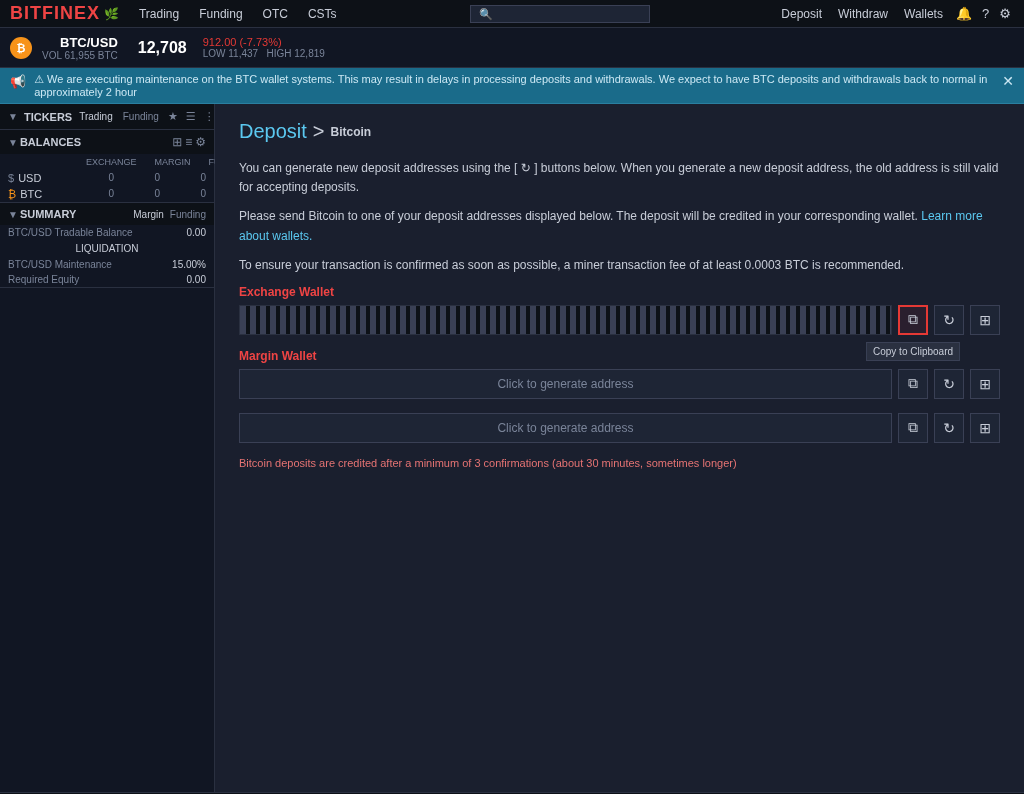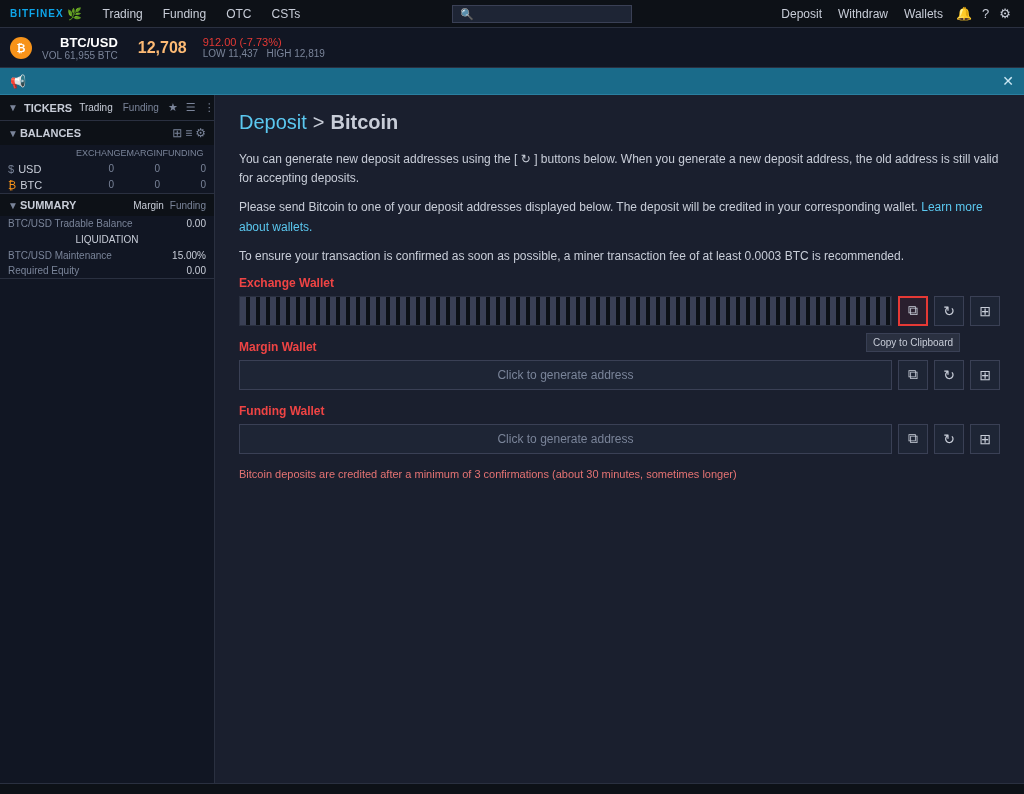--- a/index.html
+++ b/index.html
@@ -15,21 +15,21 @@
     .nav-right { display: flex; align-items: center; gap: 0; padding-right: 8px; }
     .nav-right-link { color: #c8cdd8; padding: 0 8px; height: 28px; display: flex; align-items: center; font-size: 12px; cursor: pointer; }
     .nav-icon-btn { color: #c8cdd8; padding: 0 5px; height: 28px; display: flex; align-items: center; cursor: pointer; font-size: 13px; }
 
     
     .ticker-bar { background: #111623; height: 40px; display: flex; align-items: center; padding: 0 10px; border-bottom: 1px solid #2a3040; gap: 10px; }
     .btc-icon { background: #f7931a; color: white; font-weight: bold; font-size: 11px; width: 22px; height: 22px; border-radius: 50%; display: flex; align-items: center; justify-content: center; }
     .ticker-info { display: flex; flex-direction: column; }
     .ticker-pair { color: #ffffff; font-weight: bold; font-size: 13px; text-align: right; }
     .ticker-vol { color: #7a8499; font-size: 10px; }
-    .ticker-price { font-size: 16px; color: #fdba74; font-weight: bold; margin-left: 10px; }
+    .ticker-price { font-size: 16px; color: #ffffff; font-weight: bold; margin-left: 10px; }
     .ticker-change { display: flex; flex-direction: column; margin-left: 6px; }
     .price-change { color: #e53935; font-size: 11px; }
     .ticker-low-high { color: #7a8499; font-size: 10px; }
 
     
     .banner { background: #1a6b8a; color: #cce8f4; padding: 5px 10px; font-size: 11px; display: flex; align-items: flex-start; gap: 8px; border-bottom: 1px solid #2a7fa0; }
     .banner-icon { color: #5bc8f0; font-size: 13px; margin-top: 1px; }
     .banner-close { margin-left: auto; cursor: pointer; color: #cce8f4; font-size: 14px; }
 
     
@@ -46,21 +46,21 @@
     .section-tab { color: #7a8499; font-size: 10px; cursor: pointer; padding: 1px 3px; }
     .section-tab.active { color: #c8cdd8; }
     .section-icon { color: #7a8499; font-size: 11px; cursor: pointer; padding: 0 2px; }
     .sidebar-note { color: #7a8499; font-size: 10px; padding: 6px 8px; line-height: 1.4; }
 
     
     .balances-header { display: flex; align-items: center; padding: 5px 8px; background: #0d1117; }
     .balances-title { color: #c8cdd8; font-size: 11px; font-weight: bold; flex: 1; }
     .balances-icons { display: flex; gap: 3px; }
     .bal-icon { color: #7a8499; font-size: 12px; cursor: pointer; }
-    .bal-col-headers { display: grid; grid-template-columns: 60px 1fr 1fr 1fr; padding: 3px 16px; }
+    .bal-col-headers { display: grid; grid-template-columns: 60px 1fr 1fr 1fr; padding: 3px 8px; gap: 18px; }
     .bal-col-h { color: #7a8499; font-size: 9px; text-align: right; }
     .bal-col-h:first-child { text-align: left; }
     .bal-row { display: grid; grid-template-columns: 60px 1fr 1fr 1fr; padding: 2px 8px; }
     .bal-currency { color: #c8cdd8; font-size: 11px; display: flex; align-items: center; gap: 4px; }
     .bal-val { color: #7a8499; font-size: 10px; text-align: right; }
 
     
     .summary-header { display: flex; align-items: center; padding: 5px 8px; background: #0d1117; }
     .summary-title { color: #c8cdd8; font-size: 11px; font-weight: bold; flex: 1; }
     .summary-tabs { display: flex; gap: 6px; }
@@ -69,21 +69,21 @@
     .summary-row { display: flex; justify-content: space-between; padding: 2px 8px; }
     .summary-label { color: #7a8499; font-size: 10px; }
     .summary-val { color: #c8cdd8; font-size: 10px; }
     .summary-section-label { text-align: center; color: #c8cdd8; font-size: 10px; padding: 3px 8px; }
 
     
     .main-content { flex: 1; padding: 16px 24px; background: #1a1f2e; }
     .breadcrumb { display: flex; align-items: center; gap: 6px; margin-bottom: 16px; }
     .breadcrumb-deposit { color: #5bc8f0; font-size: 20px; cursor: pointer; }
     .breadcrumb-sep { color: #c8cdd8; font-size: 20px; }
-    .breadcrumb-page { color: #c8cdd8; font-size: 20px; font-weight: bold; }
+    .breadcrumb-page { color: #c8cdd8; font-size: 12px; font-weight: bold; }
 
     .content-text { color: #c8cdd8; font-size: 12px; line-height: 1.6; margin-bottom: 10px; }
     .content-link { color: #5bc8f0; cursor: pointer; }
 
     .wallet-section { margin-bottom: 14px; }
     .wallet-label { color: #ef4444; font-size: 12px; margin-bottom: 6px; font-weight: bold; }
     .wallet-row { display: flex; align-items: center; gap: 6px; }
     .wallet-address-blur { background: #0d1117; border: 1px solid #2a3040; padding: 6px 10px; flex: 1; height: 30px; position: relative; overflow: hidden; }
     .wallet-address-blur::after { content: ''; position: absolute; top: 0; left: 0; right: 0; bottom: 0; background: repeating-linear-gradient(90deg, #3a4055 0px, #3a4055 6px, transparent 6px, transparent 10px); }
     .wallet-btn { background: #1e2535; border: 1px solid #3a4055; color: #c8cdd8; width: 30px; height: 30px; display: flex; align-items: center; justify-content: center; cursor: pointer; font-size: 14px; position: relative; }
@@ -94,21 +94,21 @@
     .warning-text { color: #e57373; font-size: 11px; margin-top: 8px; }
 
     
     .footer { background: #0d1117; border-top: 1px solid #2a3040; padding: 24px 20px 16px; margin-top: auto; }
   </style>
 </head>
 <body>
 
 <div class="top-nav">
   <div class="logo">
-    <span style="color:#0ea5e9;font-weight:bold;font-size:10px;letter-spacing:1px;">BITFINEX</span>
+    <span style="color:#ef4444;font-weight:bold;font-size:18px;letter-spacing:1px;">BITFINEX</span>
     <span style="color:#4caf50;">🌿</span>
   </div>
   <div class="nav-links">
     <span class="nav-link">Trading</span>
     <span class="nav-link">Funding</span>
     <span class="nav-link">OTC</span>
     <span class="nav-link">CSTs</span>
   </div>
   <div class="nav-search">
     <input class="search-box" type="text" placeholder="🔍" style="">
@@ -131,20 +131,21 @@
   </div>
   <span class="ticker-price">12,708</span>
   <div class="ticker-change">
     <span class="price-change">912.00 (-7.73%)</span>
     <span class="ticker-low-high"><span>LOW 11,437</span> &nbsp; <span>HIGH 12,819</span></span>
   </div>
 </div>
 
 <div class="banner">
   <span class="banner-icon">📢</span>
+  <span>⚠ We are executing maintenance on the BTC wallet systems. This may result in delays in processing deposits and withdrawals. We expect to have BTC deposits and withdrawals back to normal in approximately 2 hour</span>
   <span class="banner-close">✕</span>
 </div>
 
 <div class="main-layout">
 
   <div class="sidebar">
 
     <div class="sidebar-section">
       <div class="sidebar-section-header">
         <span style="font-size:10px;color:#7a8499;margin-right:2px;">▼</span>
@@ -265,21 +266,20 @@
         <div class="wallet-btn">
           <span>↻</span>
         </div>
         <div class="wallet-btn">
           <span>⊞</span>
         </div>
       </div>
     </div>
 
     <div class="wallet-section">
-      <div class="wallet-label">Funding Wallet</div>
       <div class="wallet-row">
         <div class="generate-btn">Click to generate address</div>
         <div class="wallet-btn">
           <span>⧉</span>
         </div>
         <div class="wallet-btn">
           <span>↻</span>
         </div>
         <div class="wallet-btn">
           <span>⊞</span>

